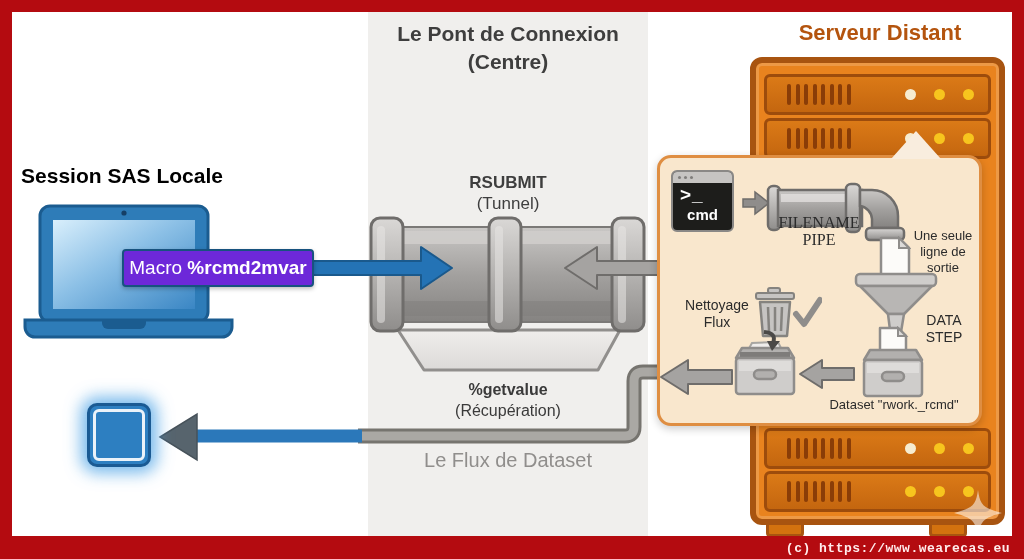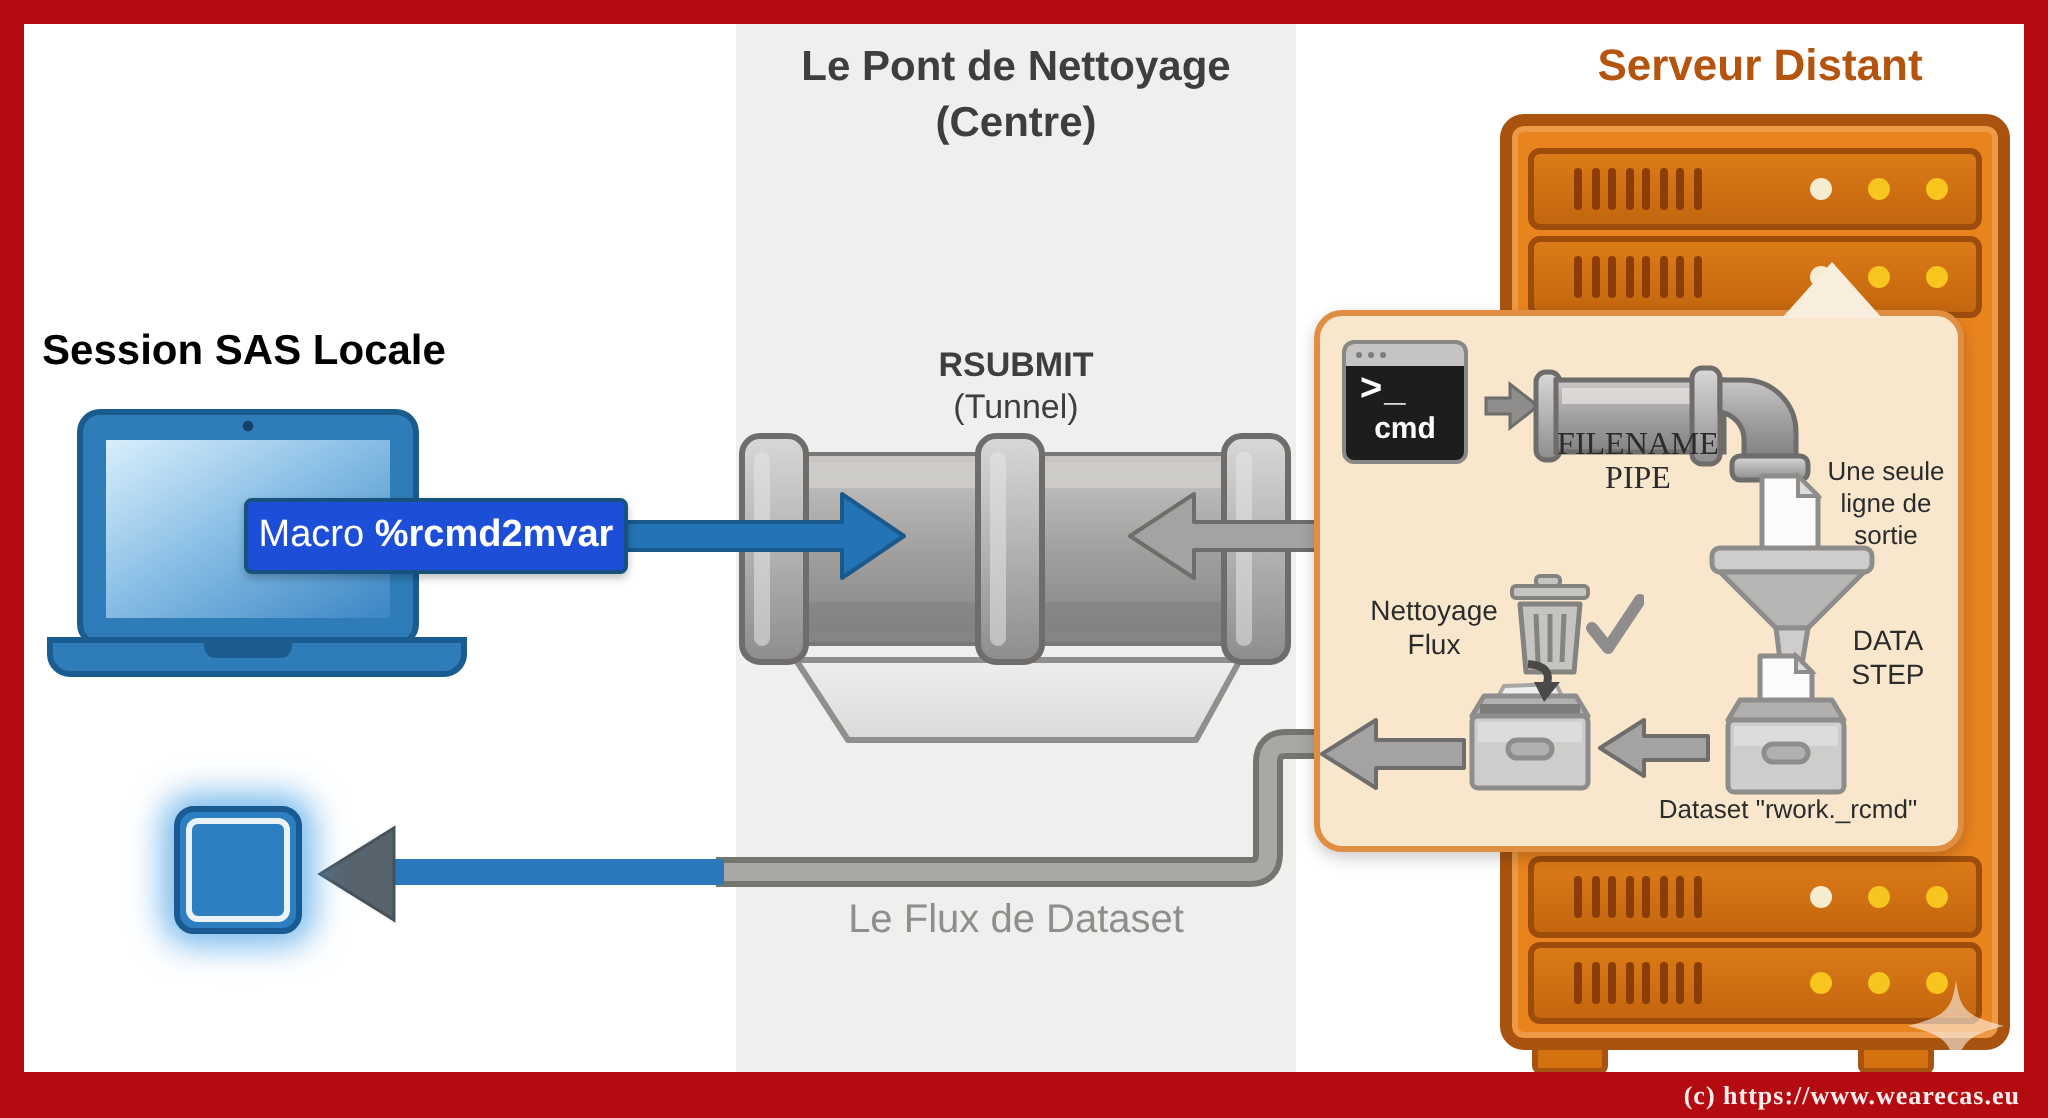--- a/index.html
+++ b/index.html
@@ -7,40 +7,40 @@
     position:relative;width:1024px;height:559px;overflow:hidden;
     background:#ffffff;font-family:"Liberation Sans",sans-serif;
     -webkit-font-smoothing:antialiased;
   }
   .abs{position:absolute;}
 
   
   .frame{position:absolute;inset:0;border-style:solid;border-width:12px 12px 23px 12px;
          border-color:#b40b10;pointer-events:none;z-index:40;}
   .copyright{position:absolute;right:14px;bottom:3px;z-index:41;color:#ffecec;
-             font-family:Liberation Serif, serif;font-size:13px;font-weight:bold;letter-spacing:.5px;}
+             font-family:Liberation Mono, monospace;font-size:13px;font-weight:bold;letter-spacing:.5px;}
 
   
   .col{left:368px;top:12px;width:280px;height:524px;background:#f0efed;z-index:1;}
 
   
   .txt{z-index:6;text-align:center;}
   .t-center-title{left:368px;top:20px;width:280px;font-size:21px;font-weight:bold;color:#3e3e3e;line-height:28px;}
   .t-serveur{left:742px;top:20px;width:276px;font-size:22px;font-weight:bold;color:#b4540e;}
   .t-session{left:16px;top:164px;width:212px;font-size:21px;font-weight:bold;color:#000000;}
   .t-rsubmit{left:368px;top:172px;width:280px;font-size:17px;color:#3e3e3e;line-height:21px;}
   .t-rsubmit .b{font-weight:bold;display:block;}
   .t-getvalue{left:368px;top:379px;width:280px;font-size:16px;color:#3a3a3a;line-height:21px;}
   .t-getvalue .b{font-weight:bold;display:block;}
   .t-flux{left:368px;top:449px;width:280px;font-size:20px;color:#908e8c;}
   .t-macrovar{left:37px;top:474px;width:166px;font-size:17px;font-weight:bold;color:#17497b;line-height:21px;}
   .blk{display:block;}
 
   
-  .macro-label{left:122px;top:249px;width:192px;height:38px;z-index:6;background:#1d4ed8;
+  .macro-label{left:122px;top:249px;width:192px;height:38px;z-index:6;background:#6d28d9;
     border:2px solid #17527f;border-radius:4px;box-sizing:border-box;color:#fff;font-size:19px;
     display:flex;align-items:center;justify-content:center;white-space:pre;
     box-shadow:0 2px 4px rgba(0,0,0,.25);}
   .macro-label .b{font-weight:bold;}
 
   
   .bsq{left:87px;top:403px;width:58px;height:58px;z-index:2;background:#2d7fc1;
     border:3px solid #1a5a93;border-radius:10px;
     box-shadow:0 0 16px 6px rgba(74,162,230,.75);}
   .bsq::before{content:"";position:absolute;inset:3px;border:3px solid rgba(255,255,255,.9);border-radius:6px;}
@@ -322,26 +322,30 @@
       <span class="blk">Flux</span>
     </div>
     <div class="p-txt p-dataset">Dataset "rwork._rcmd"</div>
   </div>
 
   <div class="abs macro-label"><span>Macro </span><span class="b">%rcmd2mvar</span></div>
 
   <div class="abs bsq"></div>
 
   <div class="abs txt t-center-title">
-    <span class="blk">Le Pont de Nettoyage</span>
+    <span class="blk">Le Pont de Connexion</span>
     <span class="blk">(Centre)</span>
   </div>
   <div class="abs txt t-serveur">Serveur Distant</div>
   <div class="abs txt t-session">Session SAS Locale</div>
   <div class="abs txt t-rsubmit">
     <span class="b">RSUBMIT</span>
     <span class="blk">(Tunnel)</span>
   </div>
+  <div class="abs txt t-getvalue">
+    <span class="b">%getvalue</span>
+    <span class="blk">(Récupération)</span>
+  </div>
   <div class="abs txt t-flux">Le Flux de Dataset</div>
 
   <div class="frame"></div>
   <div class="copyright">(c) https://www.wearecas.eu</div>
 </div>
 
 </body></html>

